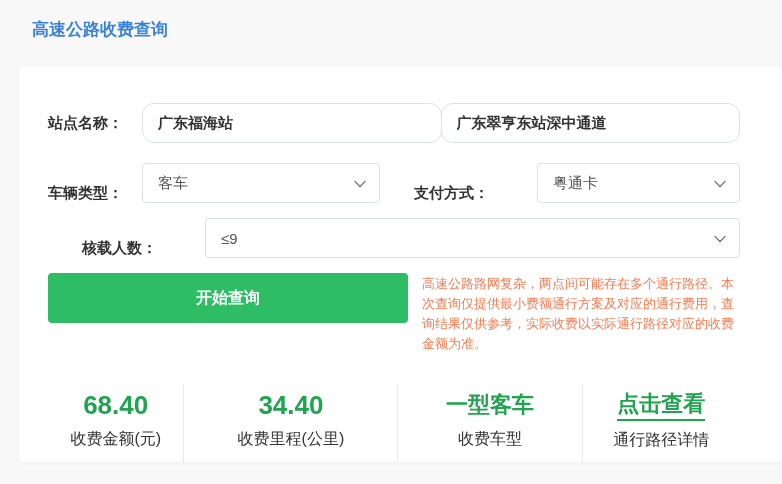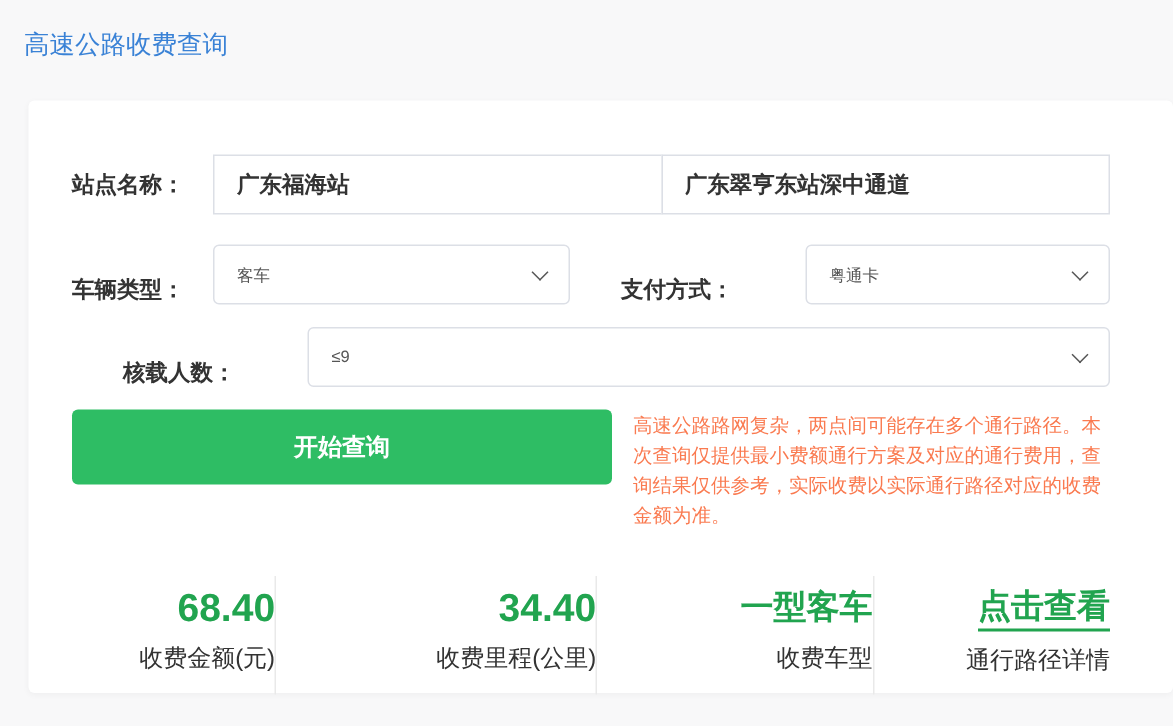--- a/index.html
+++ b/index.html
@@ -5,22 +5,22 @@
   * { box-sizing: border-box; }
   html,body { margin:0; padding:0; }
   body {
     width:782px; height:484px;
     background:#f8f8f9;
     font-family:"Liberation Sans", sans-serif;
     position:relative;
     overflow:hidden;
   }
   .page-title {
-    position:absolute; left:16px; top:18px;
-    font-size:17px; font-weight:normal; color:#3a82d6;
+    position:absolute; left:32px; top:18px;
+    font-size:17px; font-weight:bold; color:#3a82d6;
   }
   .card {
     position:absolute; left:19px; top:67px;
     width:763px; height:395px;
     background:#ffffff;
     border-radius:4px;
     box-shadow:0 1px 4px rgba(0,0,0,0.04);
     padding:36px 42px 0 29px;
   }
   .form-row { display:flex; align-items:center; }
@@ -28,35 +28,35 @@
   .row-2 { margin-bottom:15px; }
   .row-3 { margin-bottom:15px; }
   .field-label {
     width:94px; flex-shrink:0;
     font-size:15px; font-weight:bold; color:#333;
   }
   .field-label.narrow { width:86px; }
   .station-inputs { flex:1; display:flex; }
   .station-input {
     flex:1; height:40px;
-    border:1px solid #dcdfe6; border-radius:0;
+    border:1px solid #dcdfe6; border-radius:12px;
     padding:0 15px;
     font-size:15px; font-weight:bold; color:#333;
     font-family:inherit; background:#fff; outline:none;
   }
   .station-input.second { margin-left:-1px; }
   .group { display:flex; align-items:flex-end; }
   .group-left { width:332px; flex-shrink:0; }
   .group-right { margin-left:34px; flex:1;gap:37px; }
   .select-box {
     position:relative; flex:1; height:40px;
     border:1px solid #dcdfe6; border-radius:4px;
     display:flex; align-items:center;
     padding:0 32px 0 15px;
-    font-size:11px; color:#555;
+    font-size:15px; color:#555;
     background:#fff; cursor:pointer;
   }
   .chevron {
     position:absolute; right:15px; top:50%;
     width:8px; height:8px;
     border-right:1.6px solid #555; border-bottom:1.6px solid #555;
     transform:translateY(-68%) rotate(45deg);
   }
   .action-row { display:flex; align-items:flex-start; }
   .query-btn {
@@ -67,21 +67,21 @@
     font-family:inherit; cursor:pointer;
   }
   .notice {
     margin-left:6px; flex:1;
     padding:1px 0 0 8px;
     font-size:13px; line-height:20px;
     color:#fa7a50;
   }
   .results { display:flex; margin-top:30px; align-items:stretch; }
   .result-col {
-    text-align:right; padding:6px 0 12px;
+    text-align:center; padding:6px 0 12px;
   }
   .result-col.c1 { flex:136; }
   .result-col.c2 { flex:214; border-left:1px solid #e9e9e9; }
   .result-col.c3 { flex:184; border-left:1px solid #e9e9e9; }
   .result-col.c4 { flex:158; border-left:1px solid #e9e9e9; }
   .result-value {
     font-size:26px; font-weight:bold; color:#21a44f; line-height:30px;
   }
   .result-value.cn { font-size:22px; }
   .result-link {

